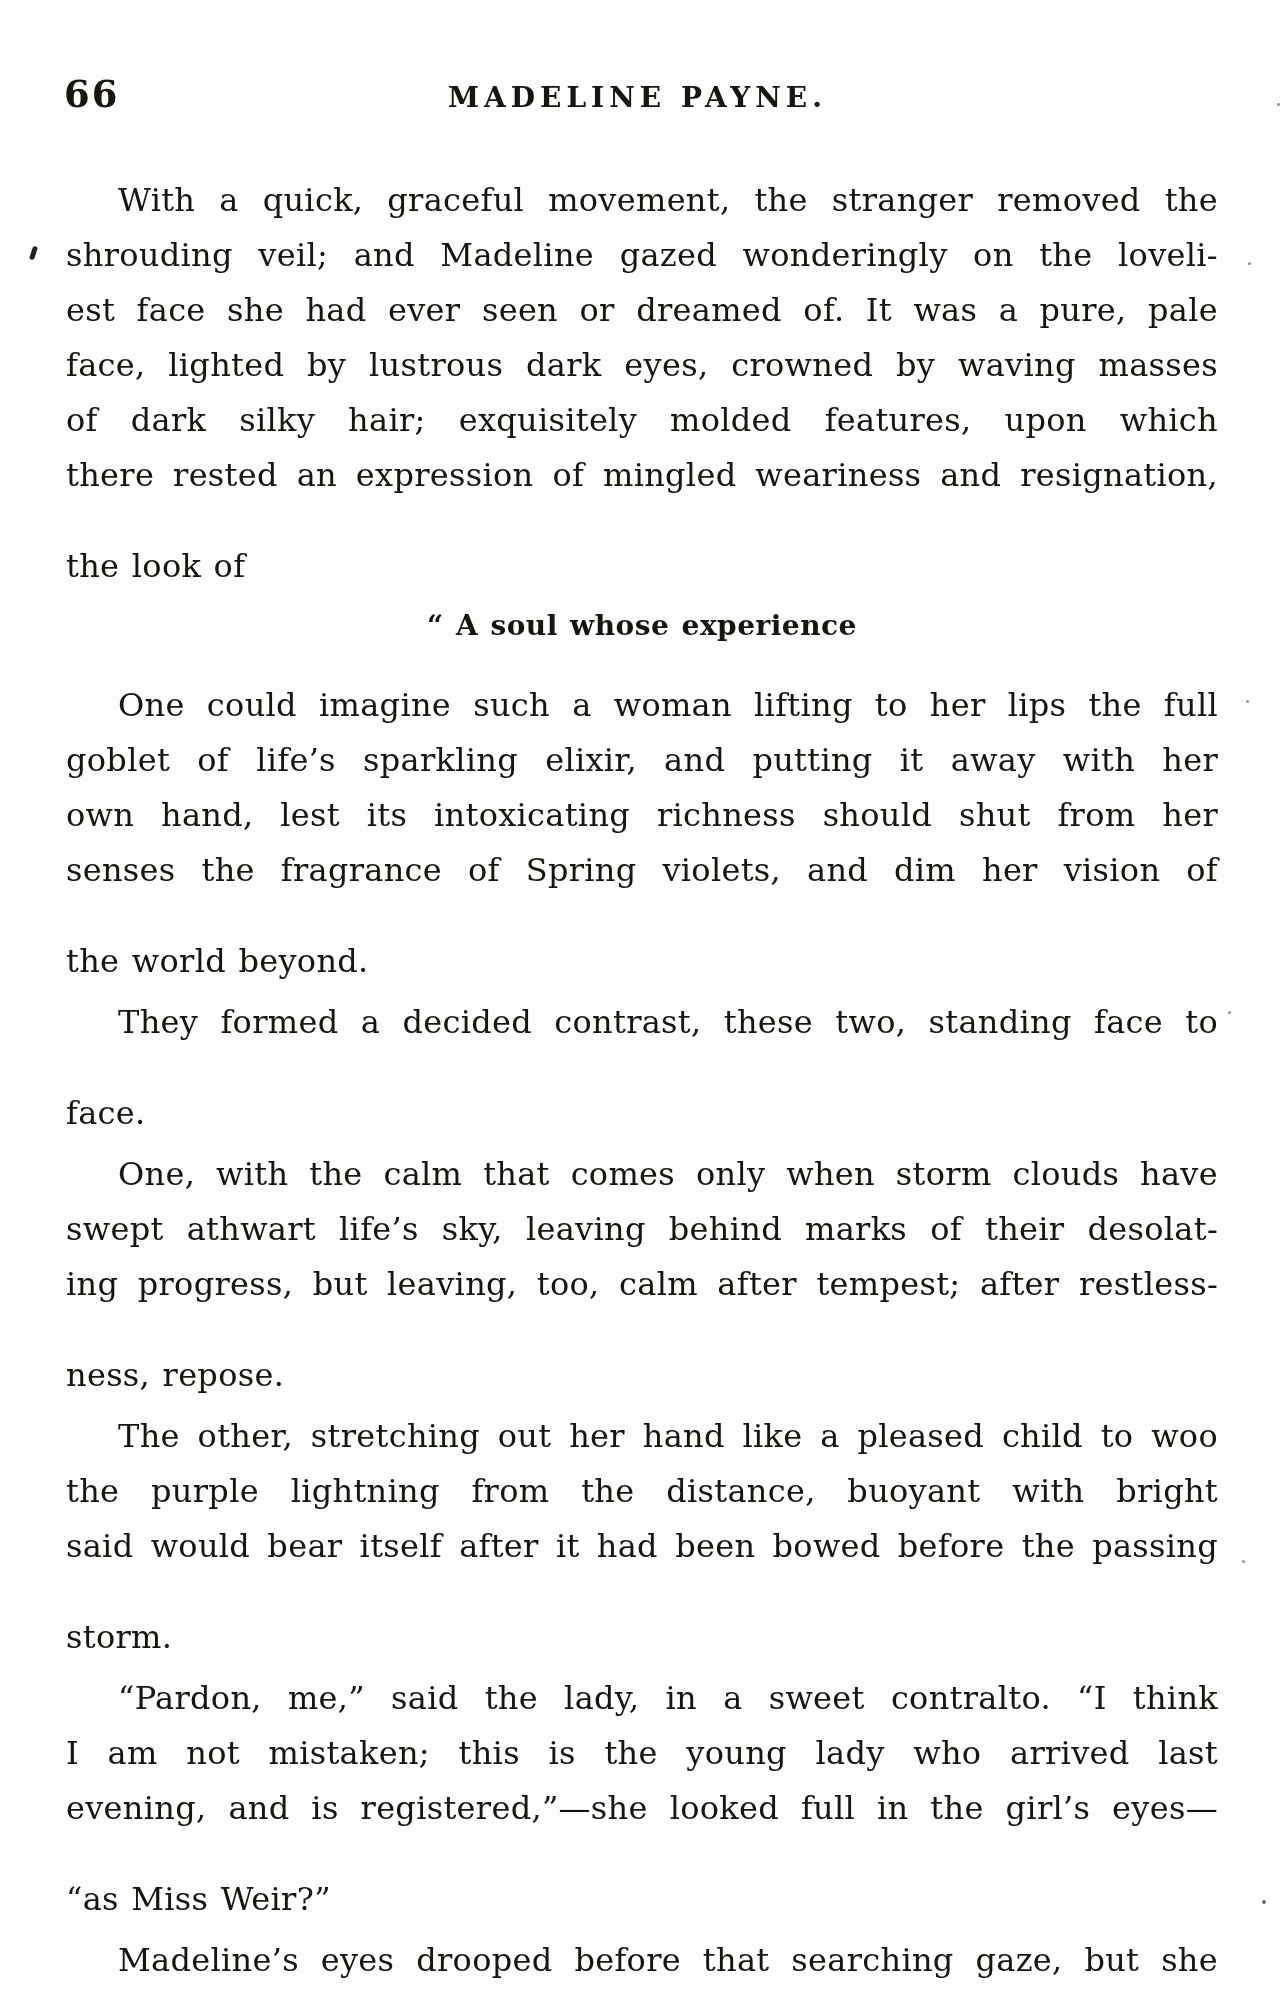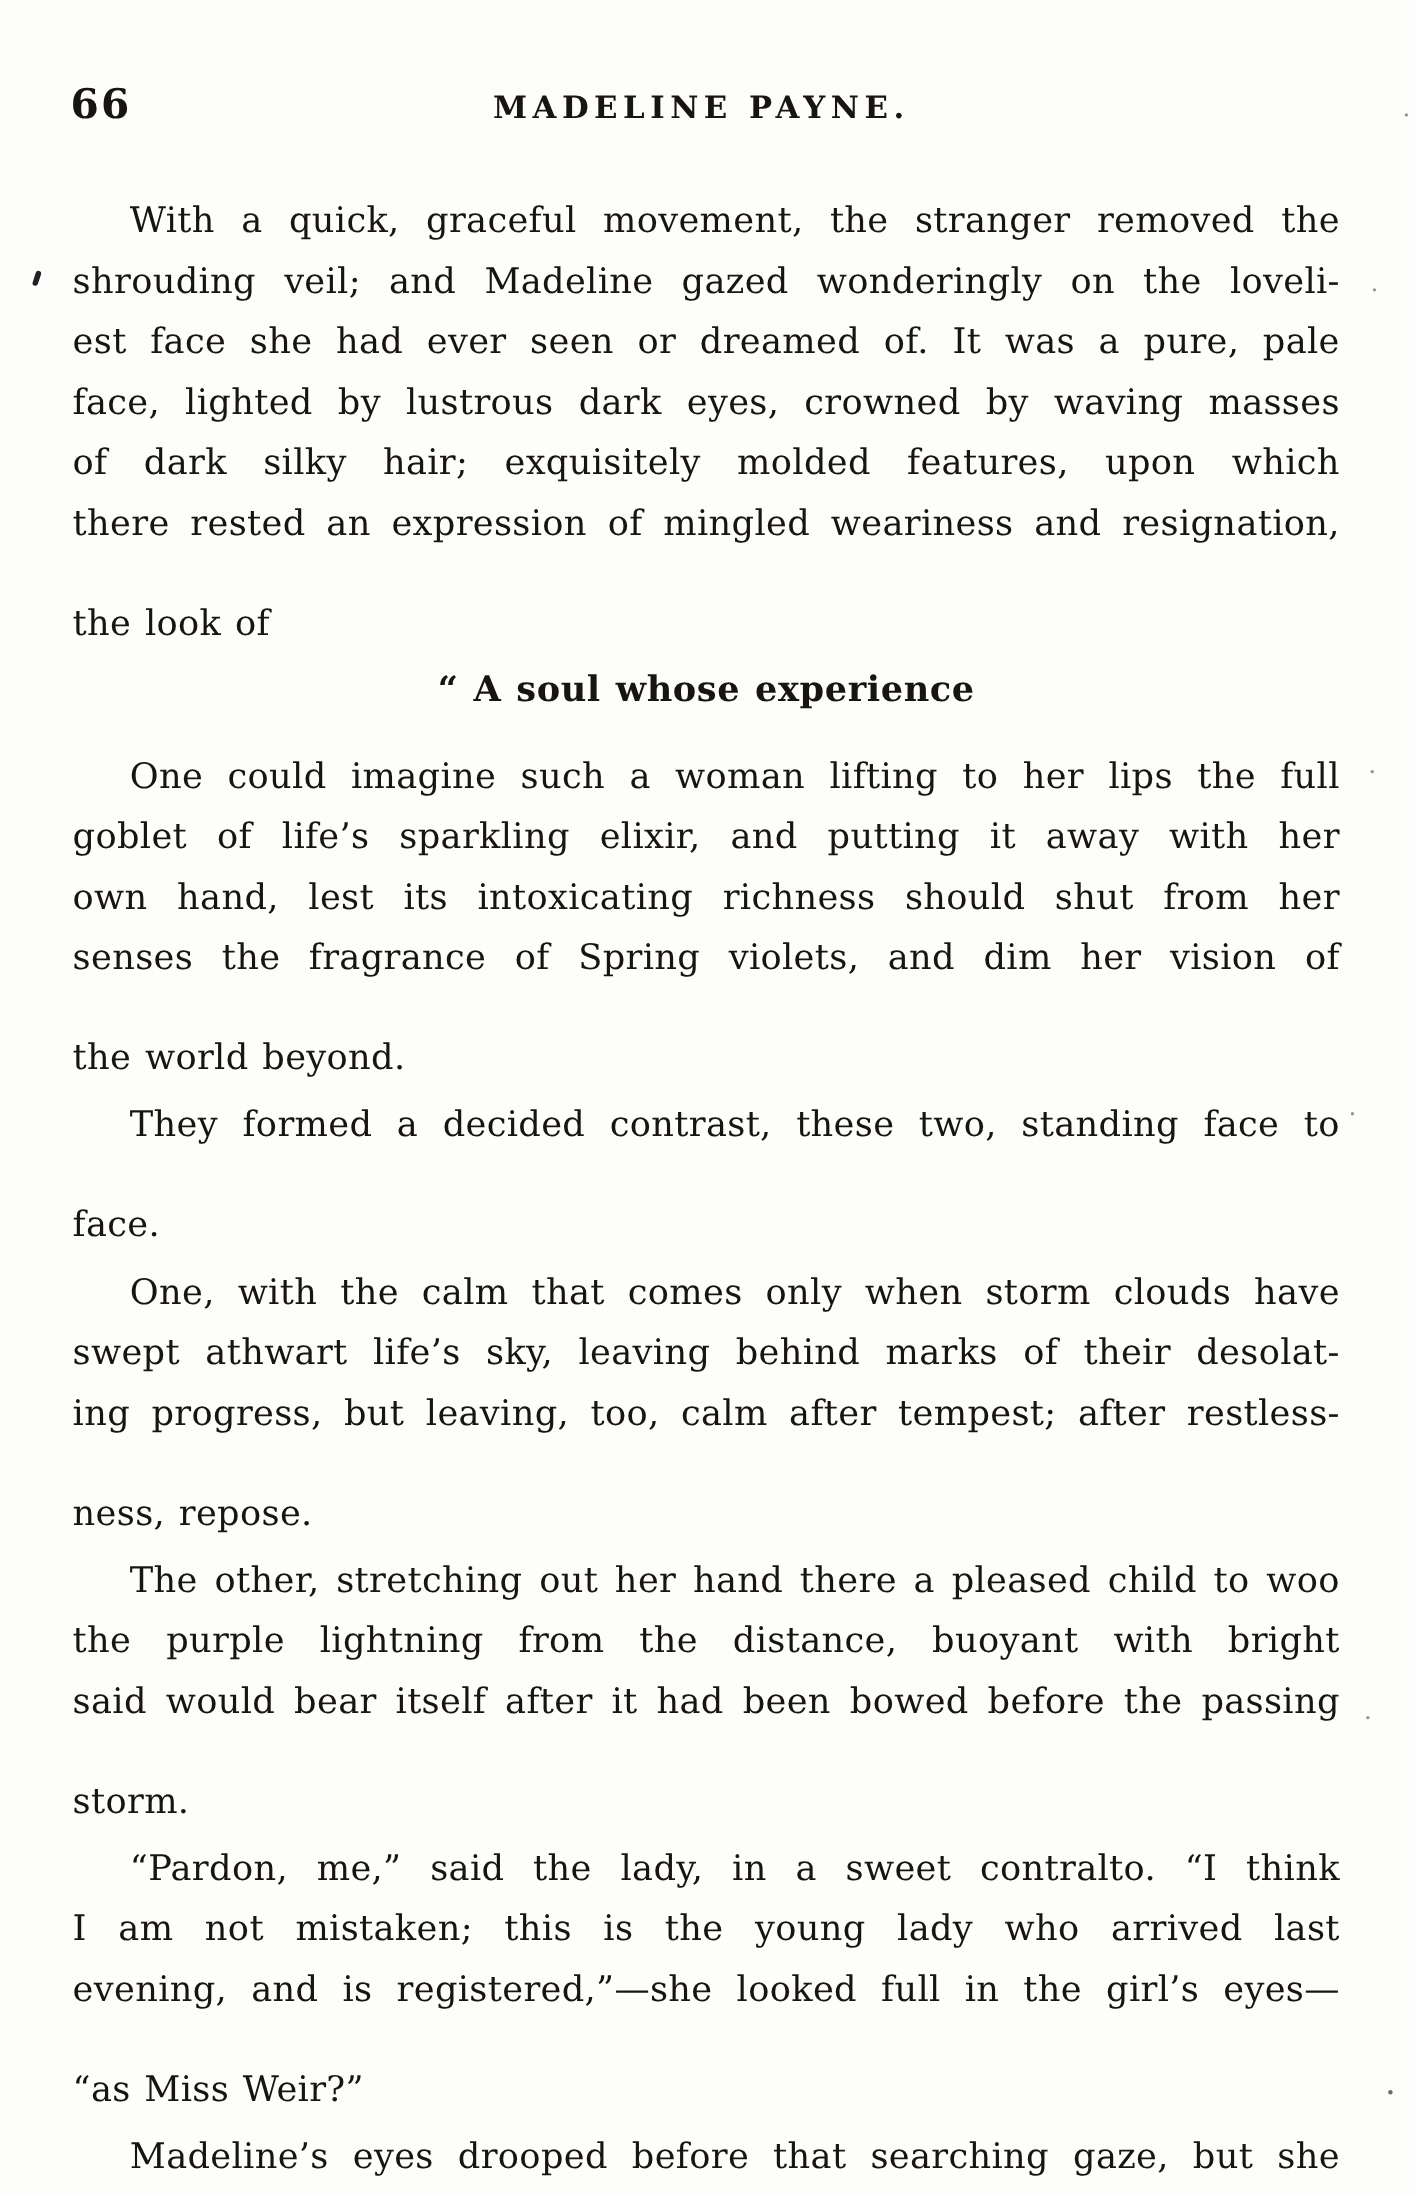--- a/index.html
+++ b/index.html
@@ -58,21 +58,21 @@
   }
   .line.first {
     text-indent: 52px;
   }
   .line.last {
     text-align-last: left;
     margin-top: 36px;
   }
   .quote {
     margin: 10px 0 30px 0;
-    font-size: 32px;
+    font-size: 28px;
     line-height: 44px;
     font-weight: bold;
     letter-spacing: 0.5px;
   }
   .quote .line,
   .quote .line.last,
   .quote .line.first {
     text-align: center;
     text-align-last: center;
     text-indent: 0;
@@ -126,21 +126,21 @@
         <div class="line first">They formed a decided contrast, these two, standing face to</div>
         <div class="line last">face.</div>
       </div>
       <div class="para">
         <div class="line first">One, with the calm that comes only when storm clouds have</div>
         <div class="line">swept athwart life’s sky, leaving behind marks of their desolat-</div>
         <div class="line">ing progress, but leaving, too, calm after tempest; after restless-</div>
         <div class="line last">ness, repose.</div>
       </div>
       <div class="para">
-        <div class="line first">The other, stretching out her hand there a pleased child to woo</div>
+        <div class="line first">The other, stretching out her hand like a pleased child to woo</div>
         <div class="line">the purple lightning from the distance, buoyant with bright</div>
         <div class="line">said would bear itself after it had been bowed before the passing</div>
         <div class="line last">storm.</div>
       </div>
       <div class="para">
         <div class="line first">“Pardon, me,” said the lady, in a sweet contralto.  “I think</div>
         <div class="line">I am not mistaken; this is the young lady who arrived last</div>
         <div class="line">evening, and is registered,”—she looked full in  the girl’s eyes—</div>
         <div class="line last">“as Miss Weir?”</div>
       </div>

